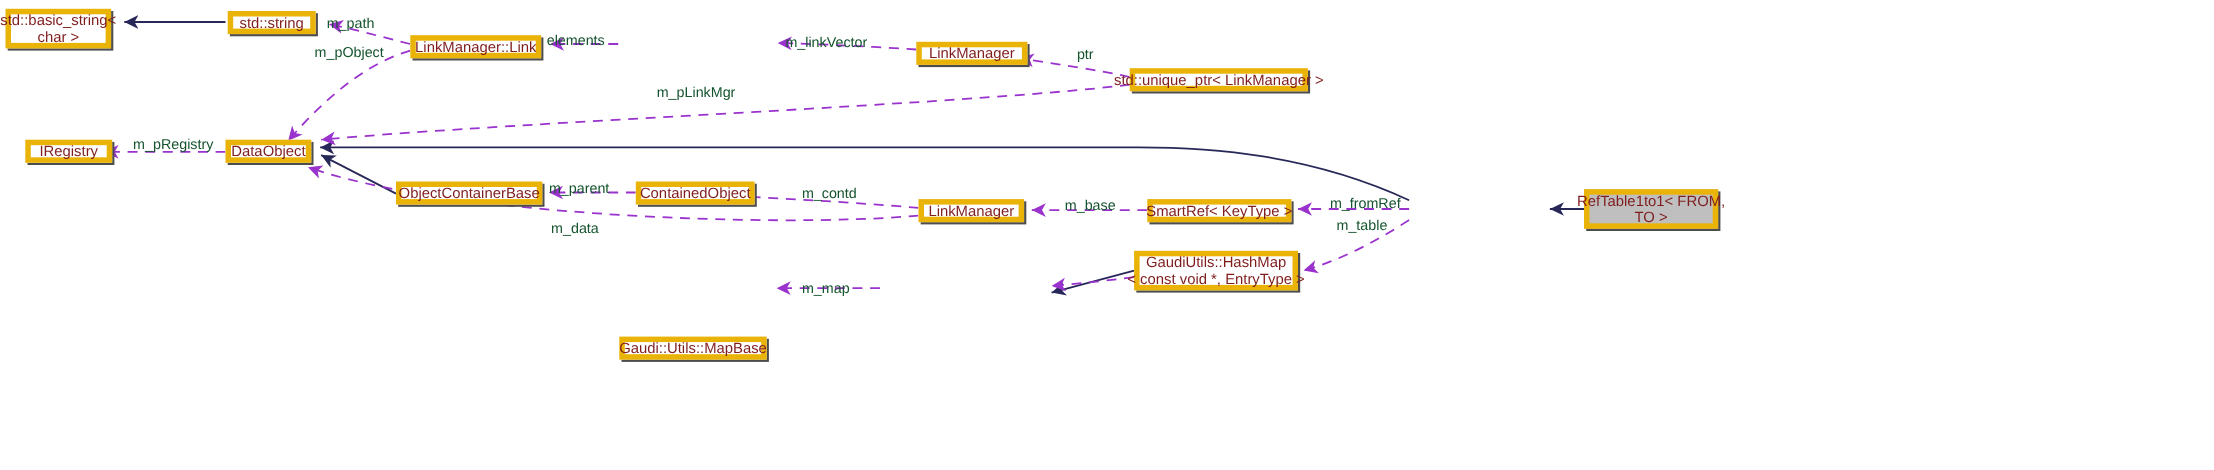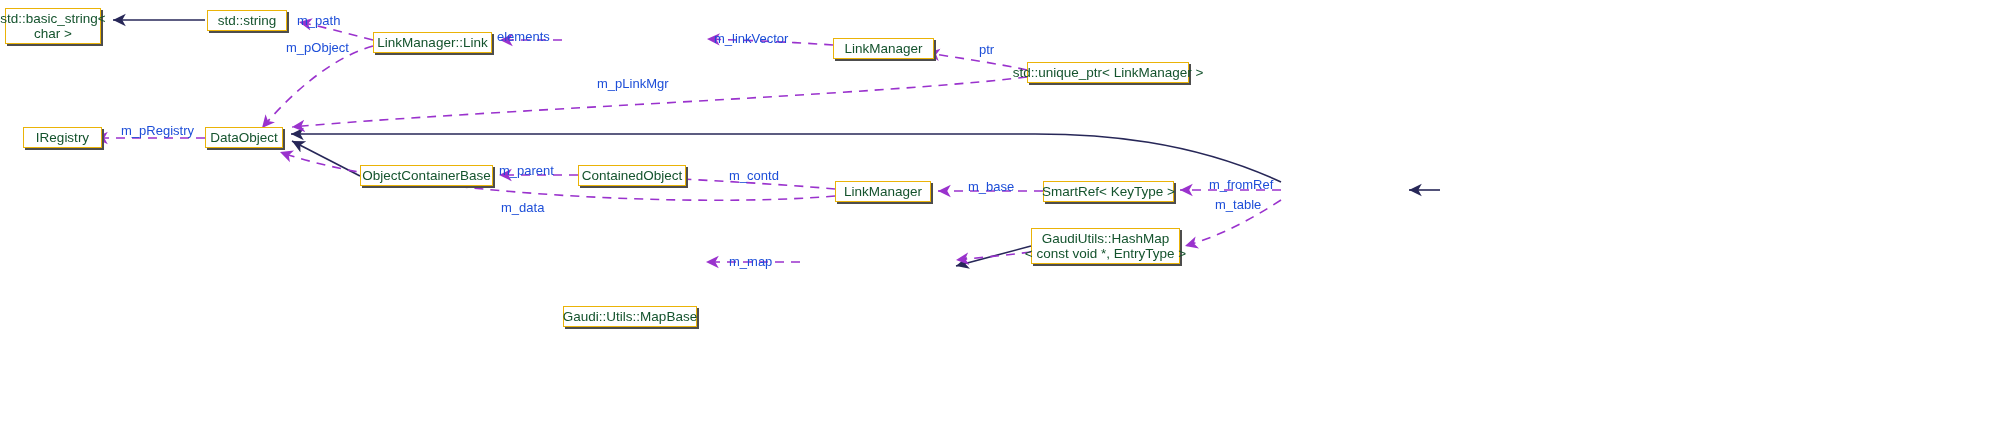--- a/index.html
+++ b/index.html
@@ -1,25 +1,25 @@
 <!DOCTYPE html>
 <html><head>
 <meta charset="utf-8">
 <style>
   html,body{margin:0;padding:0;background:#ffffff;}
   #canvas{position:relative;width:2013px;height:427px;background:#ffffff;
           font-family:"Liberation Sans","DejaVu Sans",sans-serif;overflow:hidden;}
   svg.edges{position:absolute;left:0;top:0;width:2013px;height:427px;pointer-events:none;}
   .node{position:absolute;box-sizing:border-box;background:#ffffff;
-        border:1px solid #eab308;box-shadow:2px 2px 0 0 #4d4d4d;
+        border:5px solid #eab308;box-shadow:2px 2px 0 0 #4d4d4d;
         display:flex;align-items:center;justify-content:center;text-align:center;
-        font-size:13.5px;color:#14532d;line-height:1.12;padding:1px 4px;}
+        font-size:13.5px;color:#7f1d1d;line-height:1.12;padding:1px 4px;}
   .node.focus{background:#bfbfbf;}
   .node span{display:block;white-space:pre;}
-  .elabel{position:absolute;font-size:13px;color:#1d4ed8;white-space:pre;
+  .elabel{position:absolute;font-size:13px;color:#14532d;white-space:pre;
           background:transparent;}
 </style>
 </head>
 <body>
 
 <div id="canvas">
 
   <svg class="edges" viewBox="0 0 2013 427" xmlns="http://www.w3.org/2000/svg">
     <defs>
       <marker id="inh" markerWidth="9" markerHeight="9" refX="8" refY="4.5" orient="auto" markerUnits="strokeWidth">
@@ -84,20 +84,24 @@
   </div>
   <div class="node" style="left:578px;top:165px;width:108px;height:21px;">
     <span>ContainedObject</span>
   </div>
   <div class="node" style="left:835px;top:181px;width:96px;height:21px;">
     <span>LinkManager</span>
   </div>
   <div class="node" style="left:1043px;top:181px;width:131px;height:21px;">
     <span>SmartRef&lt; KeyType &gt;</span>
   </div>
+  <div class="node focus" style="left:1440px;top:172px;width:122px;height:36px;">
+    <span>RefTable1to1&lt; FROM,
+TO &gt;</span>
+  </div>
   <div class="node" style="left:1031px;top:228px;width:149px;height:36px;">
     <span>GaudiUtils::HashMap
 &lt; const void *, EntryType &gt;</span>
   </div>
   <div class="node" style="left:563px;top:306px;width:134px;height:21px;">
     <span>Gaudi::Utils::MapBase</span>
   </div>
 
   <div class="elabel" style="left:297px;top:13px;">m_path</div>
   <div class="elabel" style="left:286px;top:40px;">m_pObject</div>

